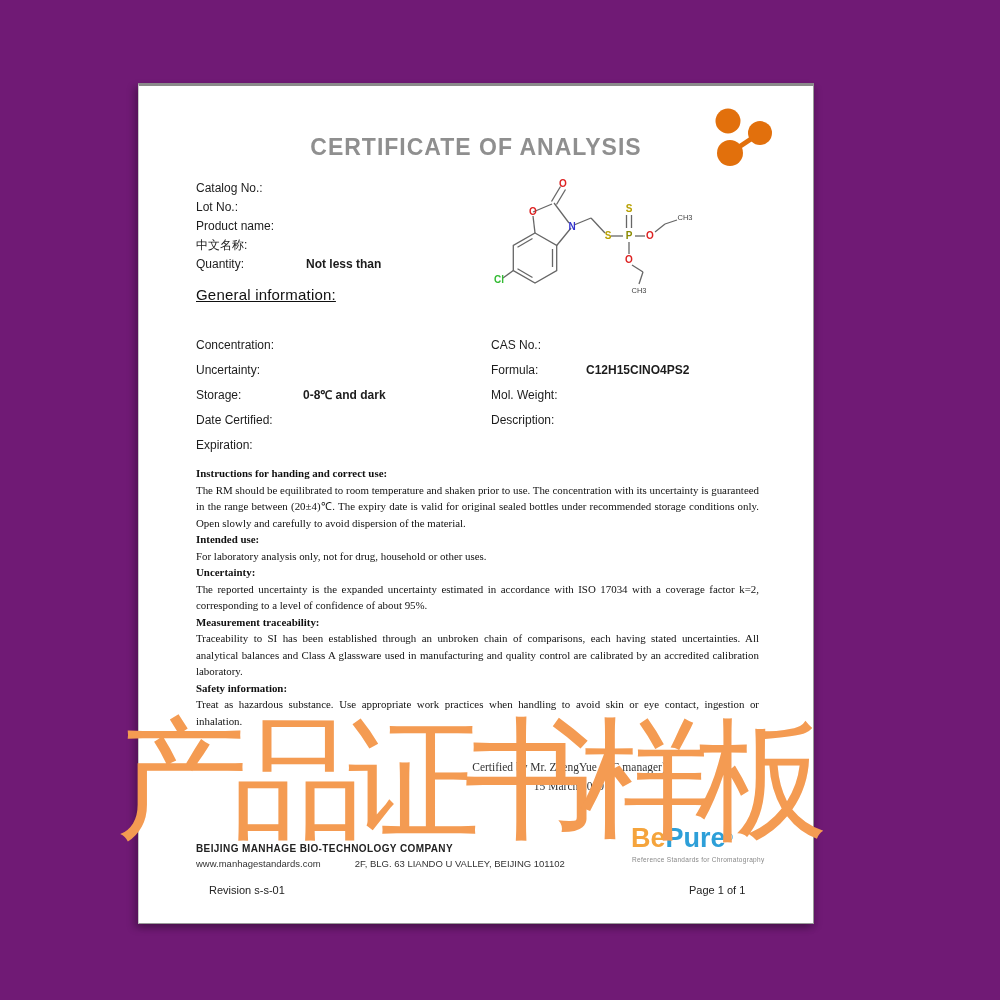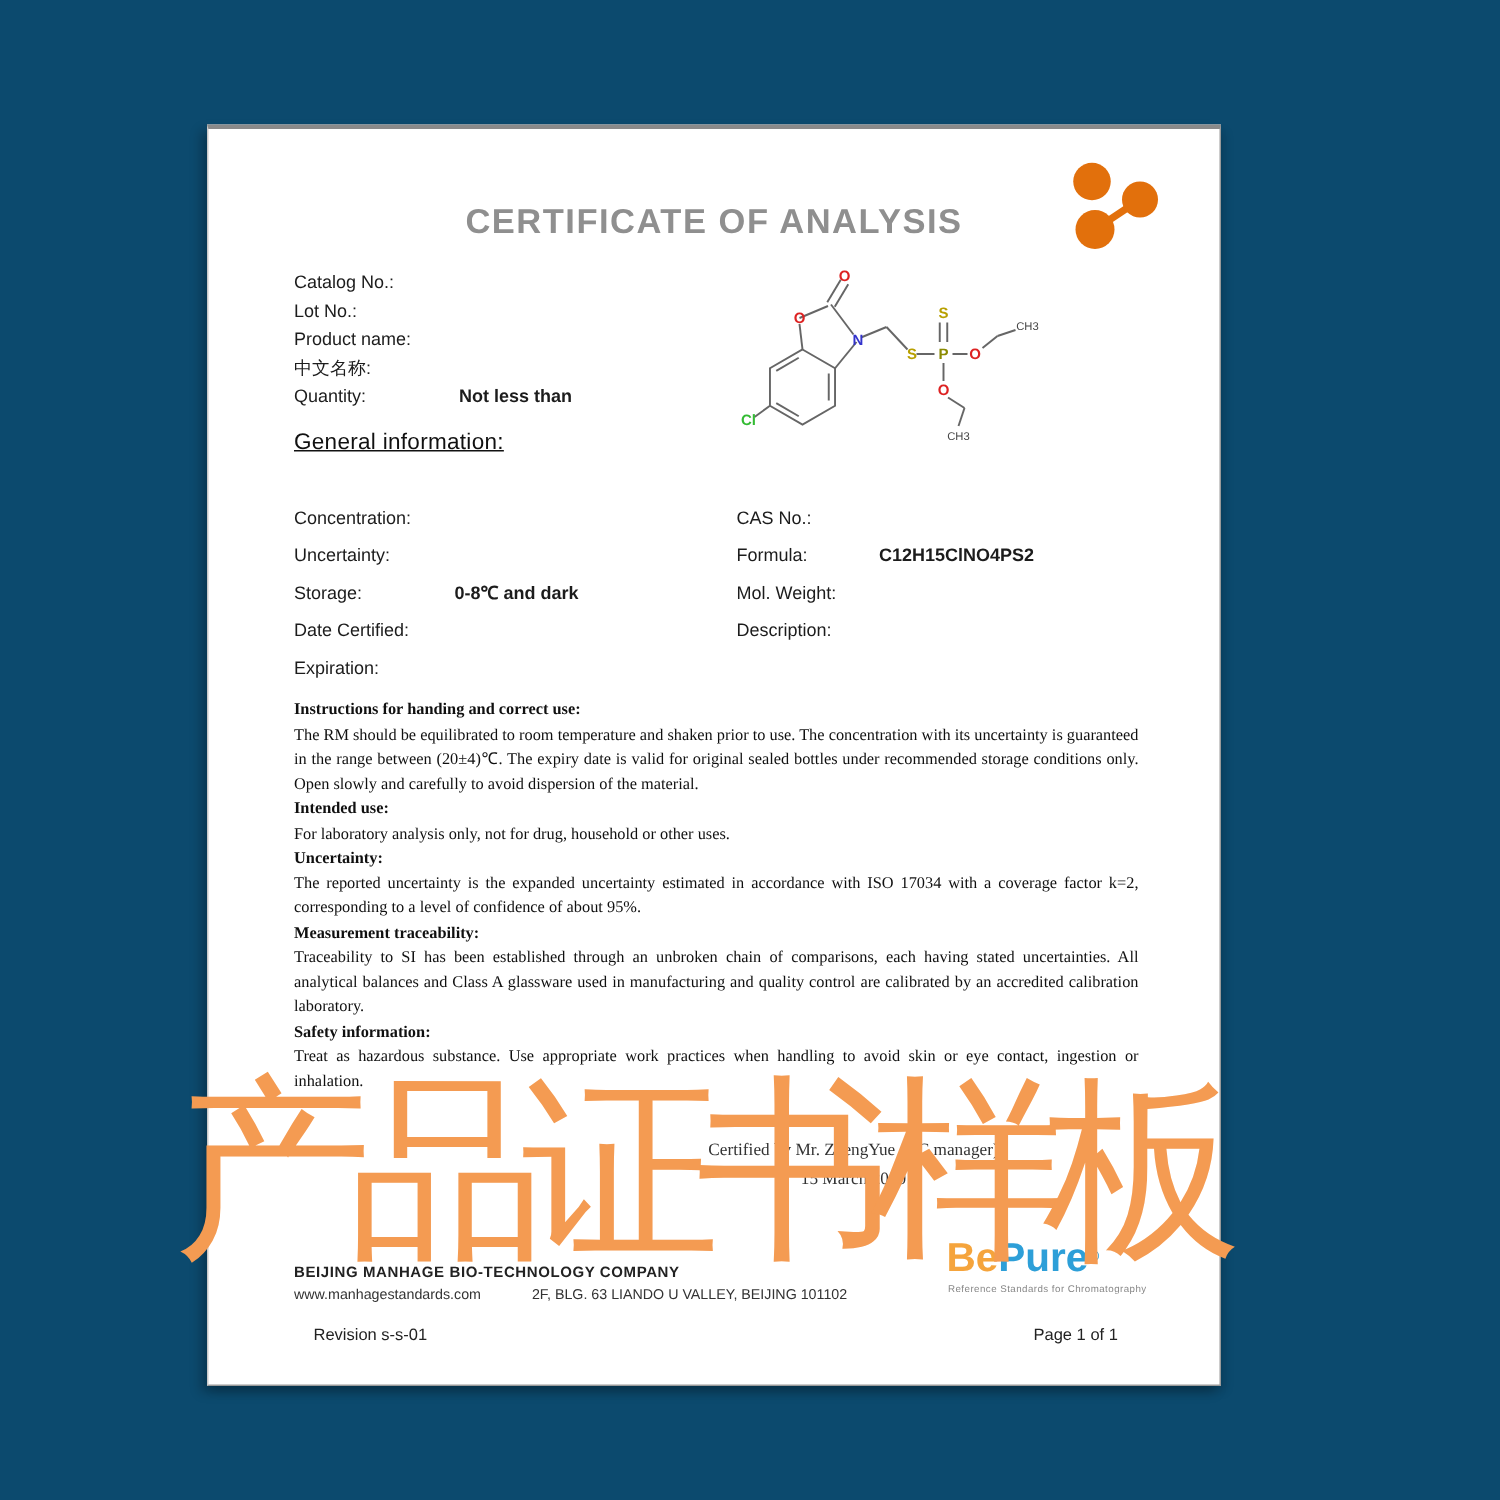--- a/index.html
+++ b/index.html
@@ -1,16 +1,16 @@
 <!DOCTYPE html>
 <html><head>
 <meta charset="utf-8">
 <style>
   html,body{margin:0;padding:0;background:#fdfdfd;}
-  .canvas{position:relative;width:1000px;height:1000px;background:#0c4a6e;overflow:hidden;
+  .canvas{position:relative;width:1000px;height:1000px;background:#701a75;overflow:hidden;
           font-family:"Liberation Sans",sans-serif;}
   .page{position:absolute;left:138px;top:83px;width:674px;height:837px;background:#ffffff;
         border-top:3px solid #8a8a8a;border-left:1px solid #c9c9c9;border-right:1px solid #9a9a9a;
         border-bottom:1px solid #9a9a9a;
         box-shadow:-4px 4px 7px rgba(0,0,0,0.25), 3px 4px 6px rgba(0,0,0,0.12);}
   .doc-title{position:absolute;left:0;top:48px;width:100%;text-align:center;
         font-size:23px;font-weight:bold;color:#8f8f8f;letter-spacing:1px;}
   .logo{position:absolute;left:560px;top:16px;}
   .top-fields{position:absolute;left:57px;top:93px;font-size:12px;color:#1c1c1c;}
   .tf-row{height:19px;line-height:19px;white-space:nowrap;}

